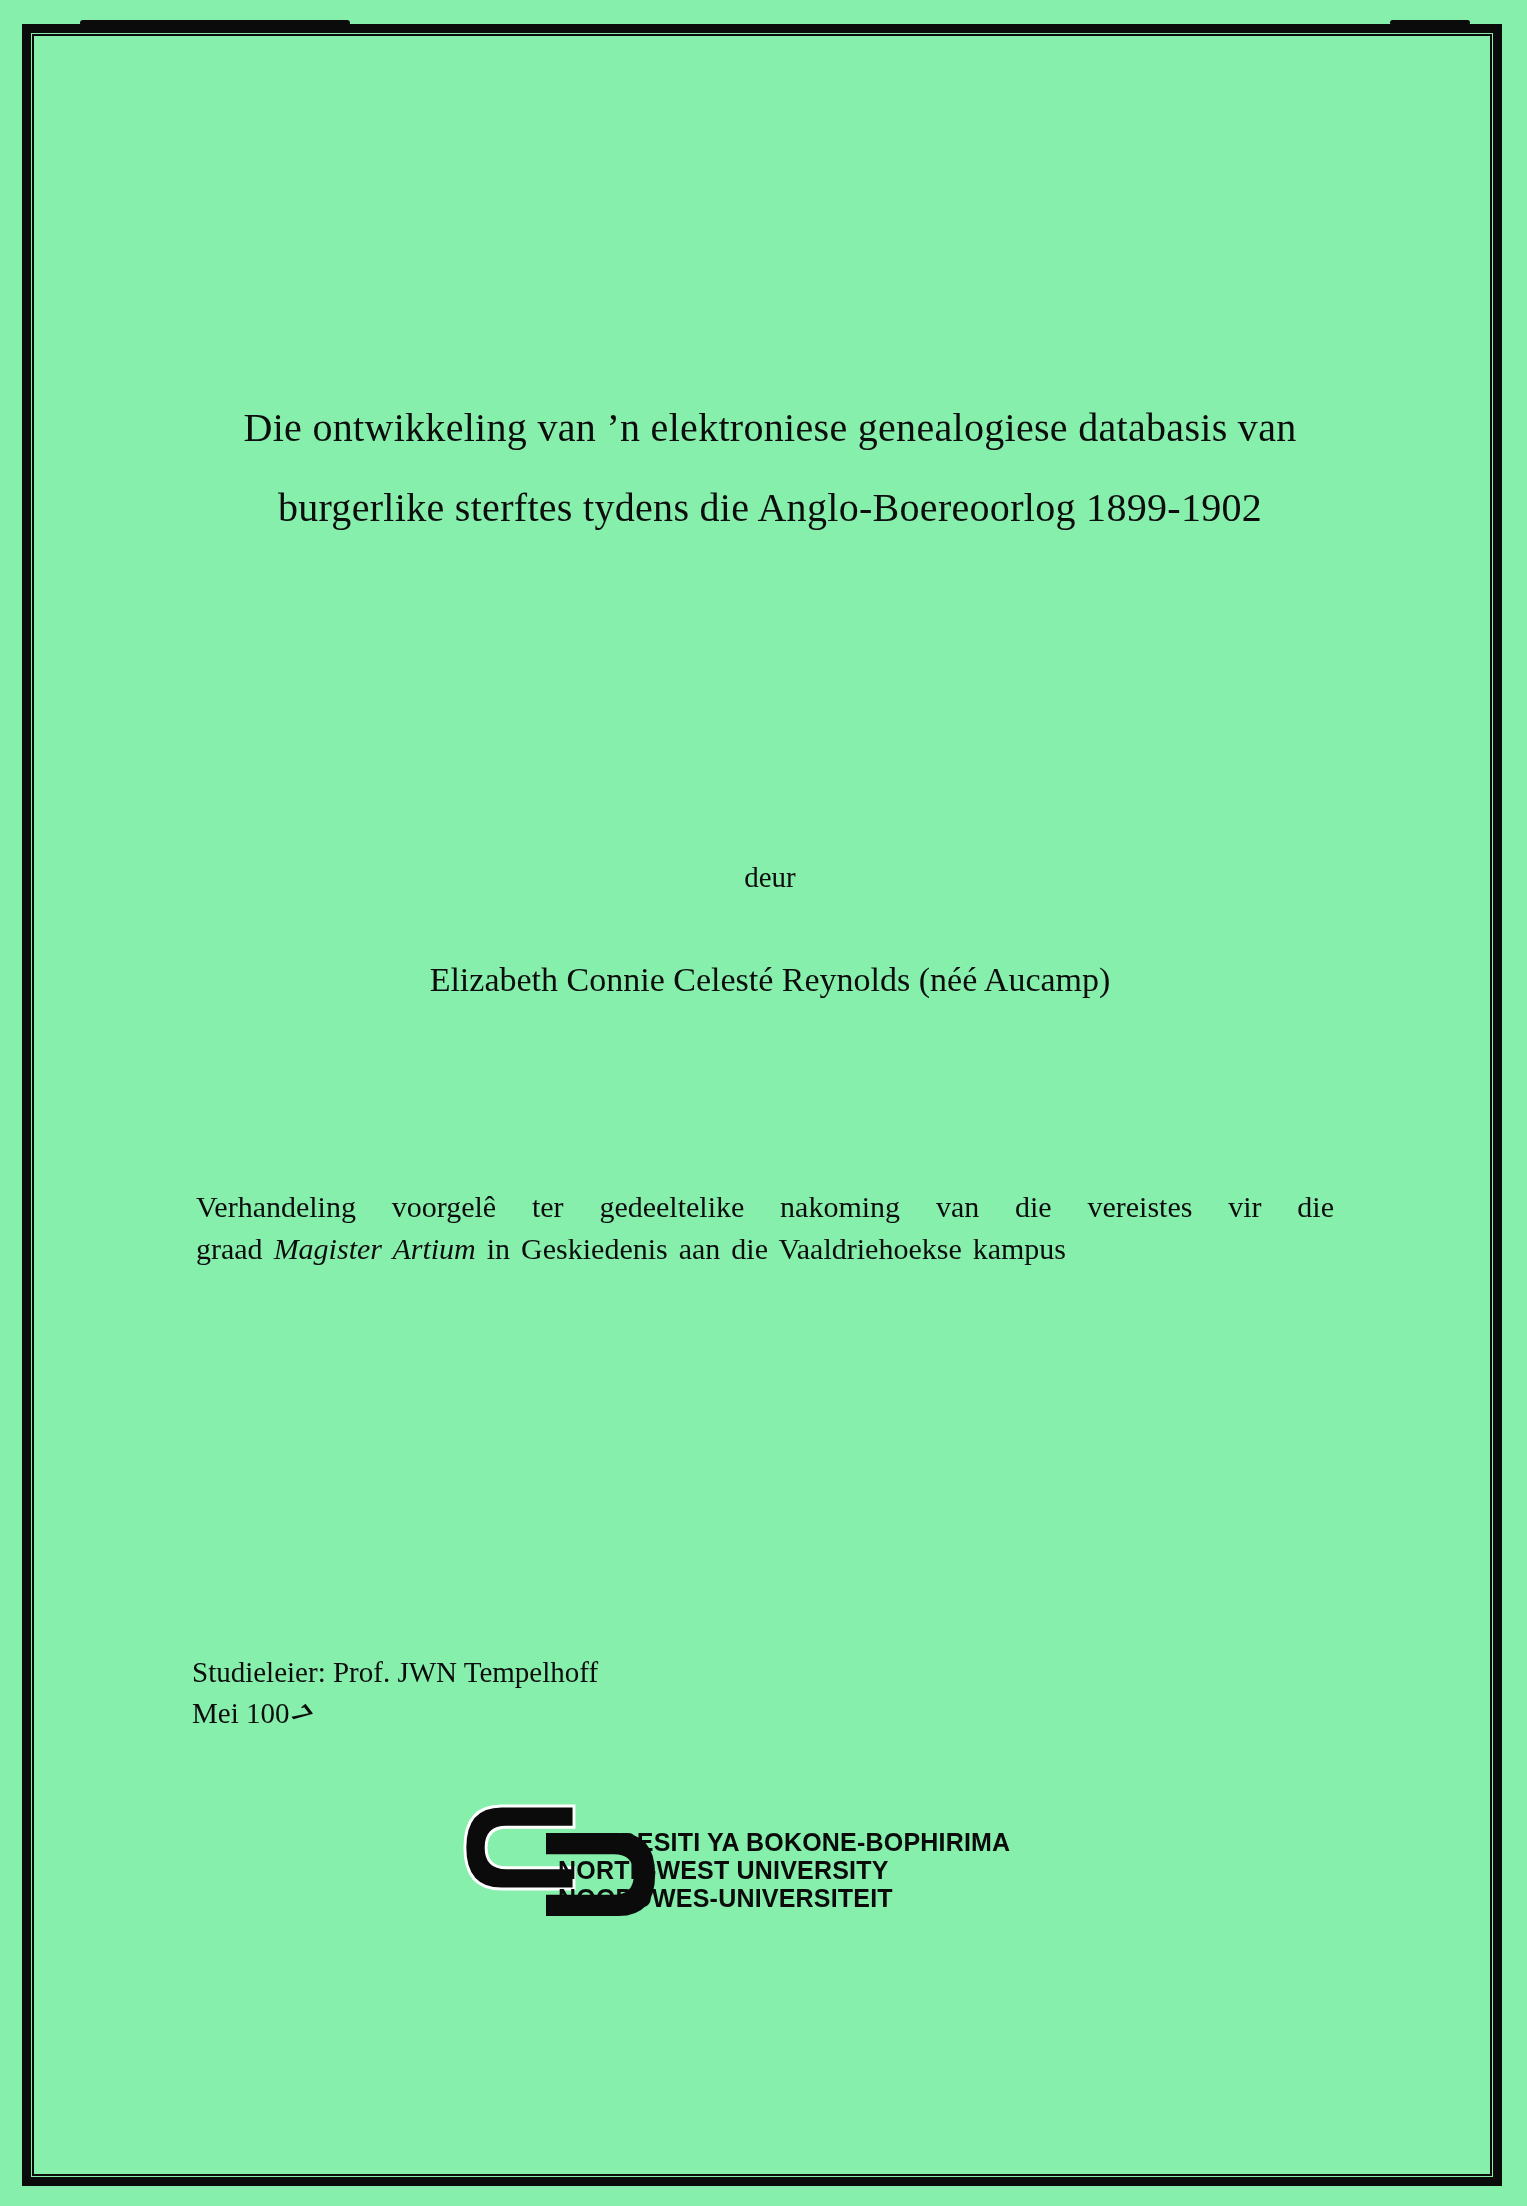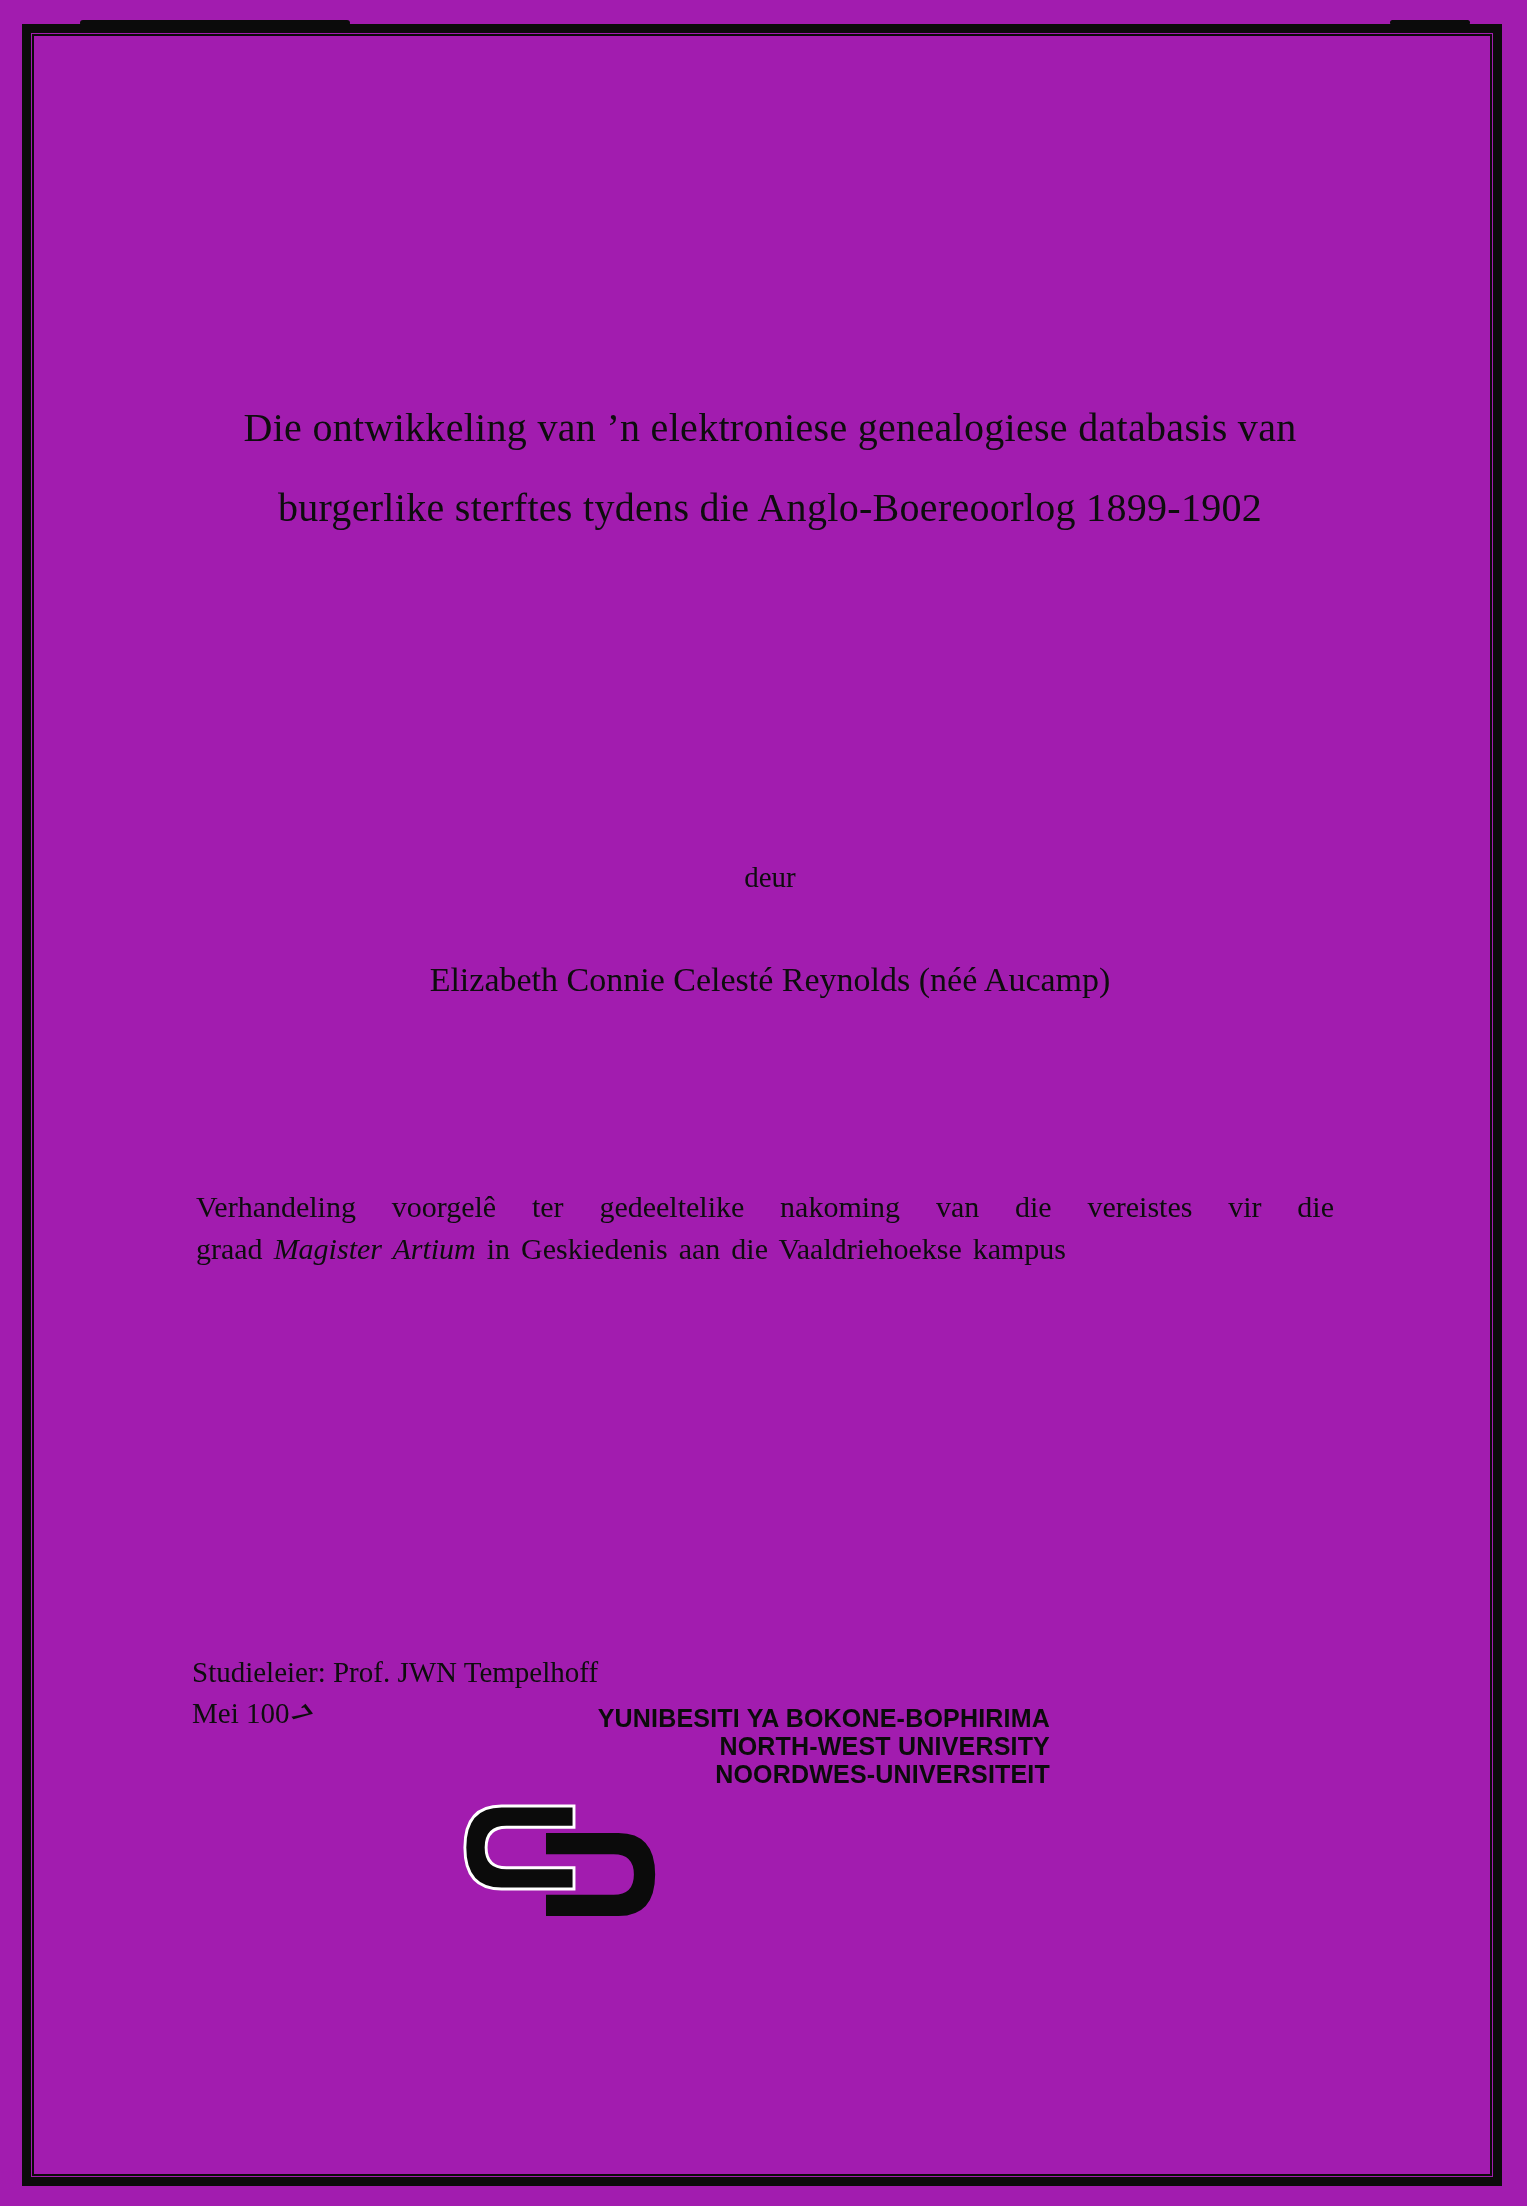--- a/index.html
+++ b/index.html
@@ -4,21 +4,21 @@
 <style>
   html, body {
     margin: 0;
     padding: 0;
     background: #e8e8e8;
   }
   .page {
     position: relative;
     width: 1527px;
     height: 2206px;
-    background: #a21caf;
+    background: #86efac;
     font-family: "Liberation Serif", serif;
     color: #0d0d0d;
     overflow: hidden;
   }
   
   .frame-outer {
     position: absolute;
     left: 22px;
     top: 24px;
     width: 1480px;
@@ -101,23 +101,22 @@
     font-weight: bold;
   }
   .logo-mark {
     position: absolute;
     left: 461px;
     top: 1802px;
   }
   .logo-text {
     position: absolute;
     left: 558px;
-    top: 1704px;
+    top: 1828px;
     width: 492px;
-    text-align: right;
     font-family: "Liberation Sans", sans-serif;
     font-weight: bold;
     font-size: 25px;
     line-height: 28px;
     letter-spacing: 0.2px;
     color: #0b0b0b;
     white-space: nowrap;
   }
 </style>
 </head>

